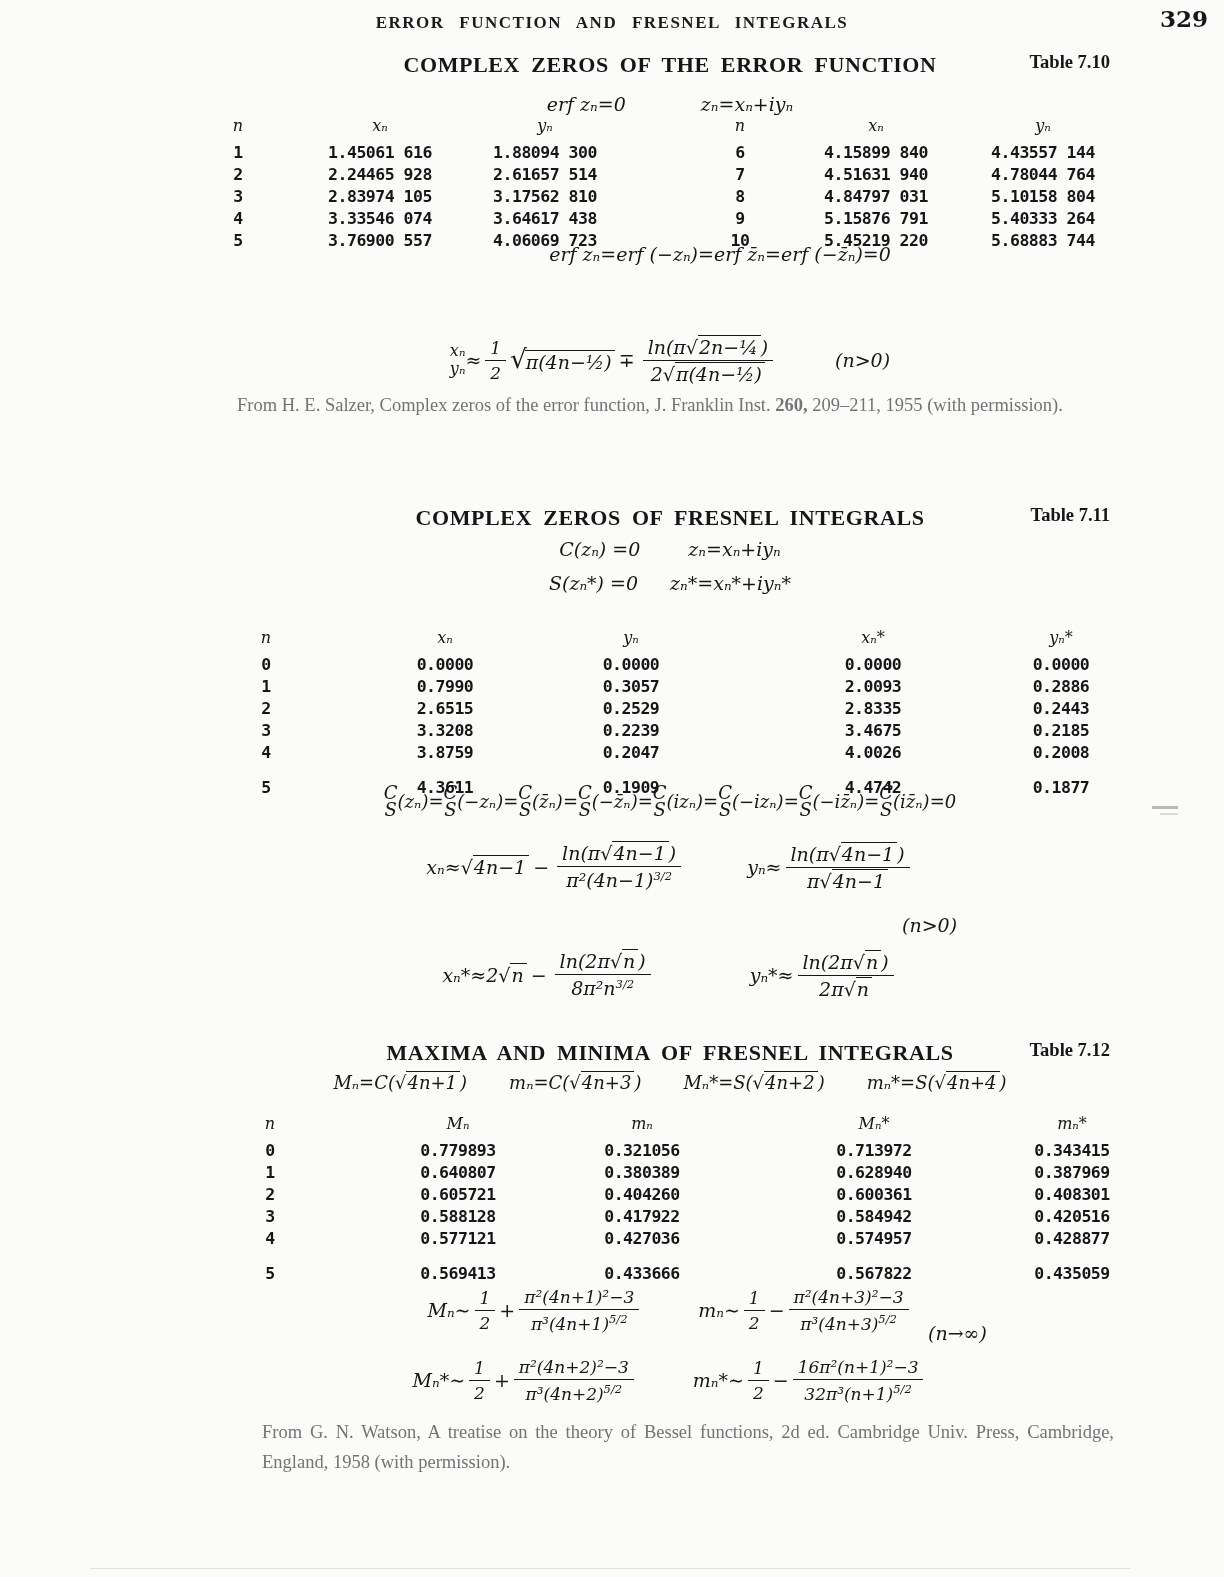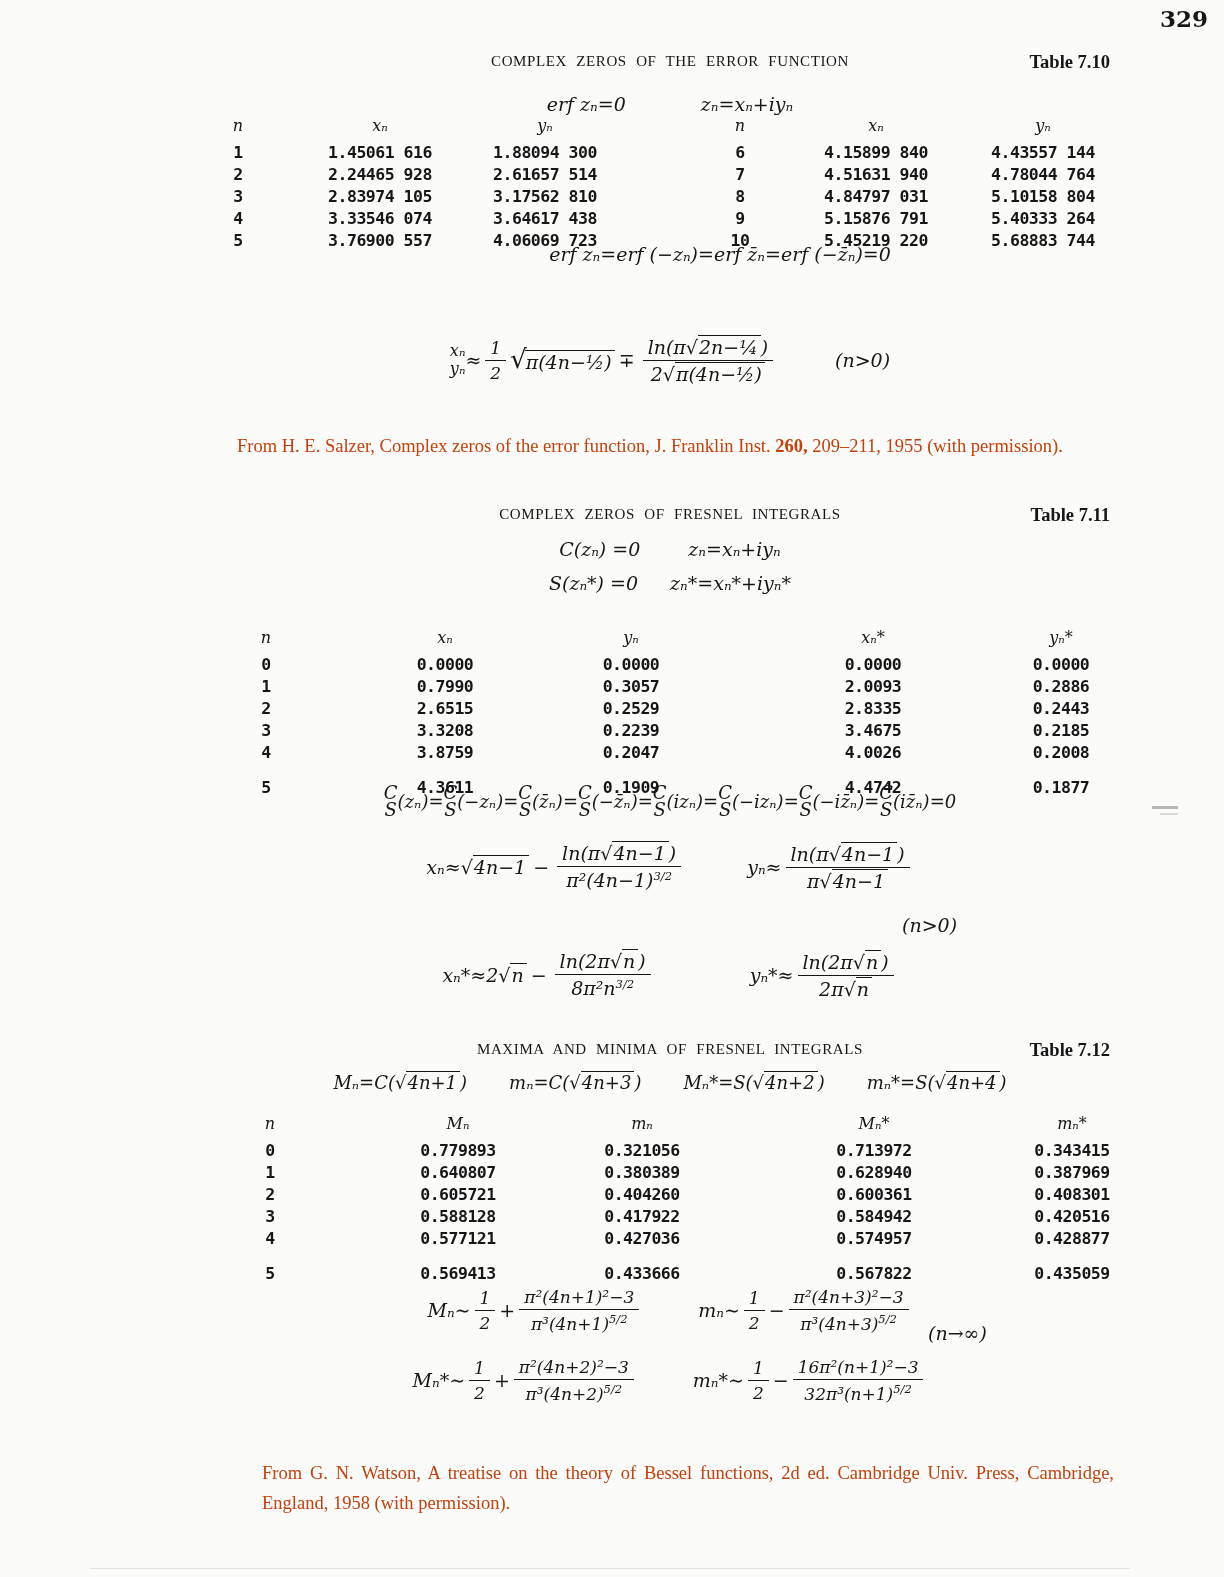--- a/index.html
+++ b/index.html
@@ -5,21 +5,21 @@
   html,body { margin:0; padding:0; background:#e9e9e7; }
   .page {
     position:relative; width:1224px; height:1577px; margin:0 auto;
     background:#fbfbf9; color:#161616; overflow:hidden;
     font-family:"Liberation Serif", serif;
   }
   .abs { position:absolute; }
   
   .runhead { font-weight:bold; font-size:17px; letter-spacing:1.5px; word-spacing:9px; color:#1b1b1b; }
   .pagenum { font-size:23px; font-weight:bold; font-family:"DejaVu Serif", serif; }
-  .ttl { font-weight:normal; font-size:15px; letter-spacing:0.6px; word-spacing:5px; }
+  .ttl { font-weight:bold; font-size:22px; letter-spacing:0.6px; word-spacing:5px; }
   .tlabel { font-weight:bold; font-size:18.5px; font-family:"Liberation Serif", serif; }
   
   .m { font-family:"DejaVu Serif", "DejaVu Sans", serif; font-style:italic; font-size:19px; white-space:nowrap; }
   .cell-num {
     font-family:"DejaVu Sans Mono", monospace; font-weight:700;
     font-size:16.5px; letter-spacing:-0.5px;
   }
   .colhdr { font-family:"DejaVu Serif", serif; font-style:italic; font-size:16px; height:26px; }
   .tcol { position:absolute; text-align:center; }
   .cell { height:22px; line-height:22px; }
@@ -29,28 +29,31 @@
   .frow { display:flex; align-items:center; justify-content:center; }
   .frac { display:inline-flex; flex-direction:column; align-items:center; vertical-align:middle; margin:0 4px; }
   .frac .fn { padding:0 5px 2px; border-bottom:1.6px solid #161616; white-space:nowrap; }
   .frac .fd { padding:2px 5px 0; white-space:nowrap; }
   .rad { border-top:1.6px solid #161616; padding:0 3px 0 1px; }
   .sq { display:inline-block; margin-right:-2px; transform:translateY(-1px); }
   .stk { display:inline-flex; flex-direction:column; line-height:1.12; font-size:16px; align-items:flex-start; vertical-align:middle; }
   .cs { display:inline-flex; flex-direction:column; line-height:0.92; font-size:18px; align-items:center; transform:translateY(1px); }
   sup.s { font-size:11.5px; font-style:italic; }
   .cond { }
-  .cite { font-size:18.5px; line-height:1.6; text-align:justify; color:#c2410c;margin-top:41px; }
+  .cite { font-size:18.5px; line-height:1.6; text-align:justify; color:#737373; }
   .artifact { background:#b9b9b6; }
 </style>
 </head>
 <body>
 
 <div class="page">
 
+  <div class="abs" style="top:13px; left:0; width:1224px; text-align:center;">
+    <span class="runhead">ERROR FUNCTION AND FRESNEL INTEGRALS</span>
+  </div>
   <div class="abs pagenum" style="top:5px; left:1160px;">329</div>
 
   <div class="abs" style="top:52px; left:230px; width:880px; text-align:center;">
     <span class="ttl">COMPLEX ZEROS OF THE ERROR FUNCTION</span>
     <span class="tlabel abs" style="right:0; top:0;">Table 7.10</span>
   </div>
 
   <div class="abs frow" style="top:93px; left:230px; width:880px; gap:75px;">
     <span class="m">erf zₙ=0</span>
     <span class="m">zₙ=xₙ+iyₙ</span>

